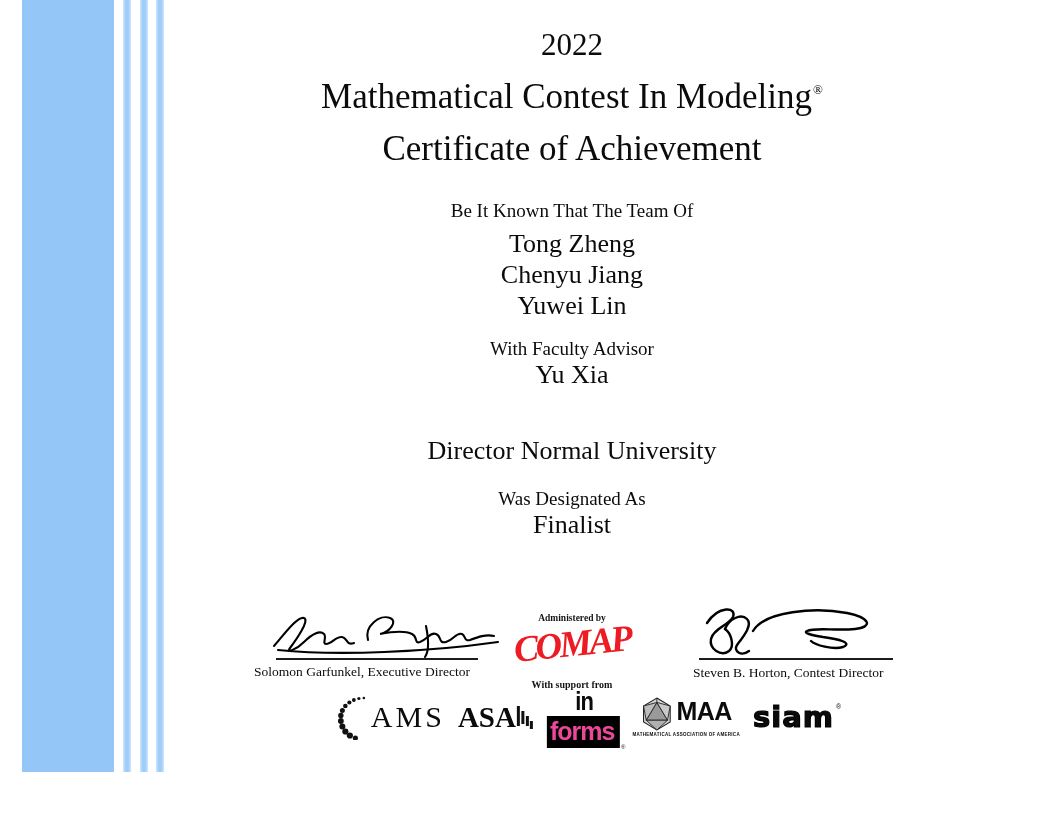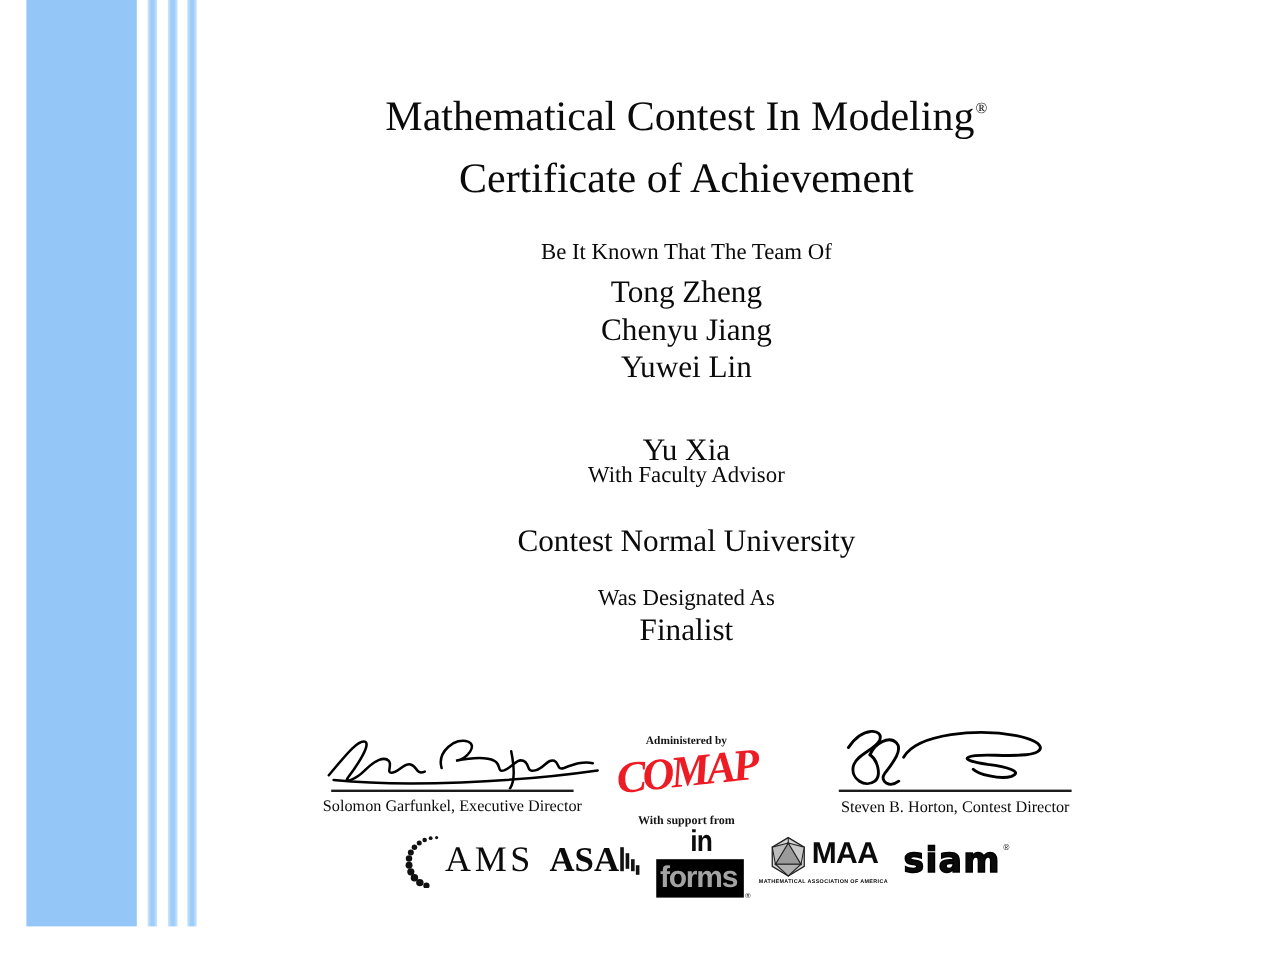--- a/index.html
+++ b/index.html
@@ -22,36 +22,36 @@
   .line{position:absolute;left:0;width:100%;text-align:center;white-space:nowrap;}
   .year       {top:27px;  font-size:31px;}
   .title      {top:77px;  font-size:35px;}
   .title .reg {font-size:13px;vertical-align:14px;margin-left:1px;}
   .subtitle   {top:129px; font-size:35px;}
   .small      {font-size:19px;}
   .intro      {top:200px;}
   .name1      {top:229px; font-size:26px;}
   .name2      {top:260px; font-size:26px;}
   .name3      {top:291px; font-size:26px;}
-  .advlabel   {top:338px;margin-top:48px;}
+  .advlabel   {top:338px;}
   .advisor    {top:360px; font-size:26px;}
   .oflabel    {top:414px;}
   .institution{top:436px; font-size:26px;}
   .deslabel   {top:488px;}
   .designation{top:510px; font-size:26px;}
 
   
   .sigblock{position:absolute;}
   .sig-left {left:268px;top:606px;width:246px;height:84px;}
   .sig-right{left:693px;top:601px;width:206px;height:86px;}
   .sig-svg{position:absolute;left:0;top:0;}
   .sig-line{position:absolute;border-top:2px solid #1c1c1c;}
   .sig-left  .sig-line{left:8px;top:52px;width:202px;}
   .sig-right .sig-line{left:6px;top:57px;width:194px;}
-  .sig-caption{position:absolute;width:100%;text-align:center;font-size:13.5px;white-space:nowrap;}
+  .sig-caption{position:absolute;width:100%;text-align:left;font-size:13.5px;white-space:nowrap;}
   .sig-left  .sig-caption{top:58px;left:-14px;}
   .sig-right .sig-caption{top:64px;left:0;}
 
   
   .comap-block{position:absolute;left:484px;top:613px;width:176px;height:80px;text-align:center;
     font-family:Liberation Serif, serif;}
   .administered{position:absolute;top:0;left:0;width:100%;font-size:9.5px;font-weight:bold;color:#141414;}
   .comap-logo{position:absolute;top:9px;left:0;width:100%;
     font-size:37px;font-weight:bold;font-style:italic;letter-spacing:-3px;
     transform:rotate(-6deg);line-height:1.2;}
@@ -59,50 +59,51 @@
 
   
   .logos{position:absolute;top:694px;left:588px;transform:translateX(-50%);
     height:46px;display:flex;align-items:center;gap:13px;
     font-family:"Liberation Sans", sans-serif;}
   .logo-item{display:flex;align-items:center;}
   .ams-text{font-family:Liberation Serif, serif;font-size:30px;letter-spacing:3px;margin-left:2px;}
   .asa-text{font-family:"Liberation Serif", serif;font-size:29px;font-weight:bold;letter-spacing:0px;}
   .informs{display:flex;align-items:center;position:relative;flex-direction:column;}
   .informs .in{font-size:25px;font-weight:bold;letter-spacing:-1px;transform:scaleX(.88);transform-origin:right;}
-  .informs .box{background:#000;color:#a3a3a3;font-size:25px;font-weight:bold;letter-spacing:-1px;
+  .informs .box{background:#000;color:#ec4899;font-size:25px;font-weight:bold;letter-spacing:-1px;
     padding:3px 5px 4px 3px;line-height:1;}
   .informs .reg-sm{position:absolute;right:-6px;bottom:-2px;font-size:6px;}
   .maa{display:flex;flex-direction:column;align-items:center;}
   .maa-top{display:flex;align-items:flex-start;gap:4px;}
   .maa-text{font-size:25px;font-weight:bold;letter-spacing:-0.5px;}
   .maa-caption{font-size:4.5px;font-weight:bold;letter-spacing:.3px;white-space:nowrap;margin-top:1px;}
   .siam{display:flex;align-items:flex-start;position:relative;}
   .siam-text{font-family:"DejaVu Sans", sans-serif;font-size:29px;font-weight:bold;
     letter-spacing:1px;-webkit-text-stroke:1.2px #000;line-height:1;}
   .siam .reg-sm{font-size:7px;margin-left:2px;}
 </style>
 </head>
 <body>
 
 <div class="band"></div>
 <div class="stripe s1"></div>
 <div class="stripe s2"></div>
 <div class="stripe s3"></div>
 
 <div class="cert">
+  <div class="line year">2022</div>
   <div class="line title"><span>Mathematical Contest In Modeling</span><span class="reg">®</span></div>
   <div class="line subtitle">Certificate of Achievement</div>
   <div class="line small intro">Be It Known That The Team Of</div>
   <div class="line name1">Tong Zheng</div>
   <div class="line name2">Chenyu Jiang</div>
   <div class="line name3">Yuwei Lin</div>
   <div class="line small advlabel">With Faculty Advisor</div>
   <div class="line advisor">Yu Xia</div>
-  <div class="line institution">Contest Normal University</div>
+  <div class="line institution">Director Normal University</div>
   <div class="line small deslabel">Was Designated As</div>
   <div class="line designation">Finalist</div>
 </div>
 
 <div class="sigblock sig-left">
   <svg class="sig-svg" width="238" height="52" viewBox="0 0 238 52">
     <g fill="none" stroke="#000" stroke-width="2.1" stroke-linecap="round">
       <path d="M6 40 C 18 26 30 10 36 12 C 42 14 28 34 22 42 C 18 47 28 44 36 36 C 44 28 52 24 56 28 C 59 31 54 38 58 38 C 64 38 68 30 74 31 C 80 32 78 40 86 37"></path>
       <path d="M100 34 C 96 20 112 8 122 12 C 130 15 122 26 112 28 C 122 26 136 24 144 28 C 150 31 146 38 152 36 C 160 33 162 26 168 28 C 174 30 170 38 178 36 C 186 34 188 26 194 28 C 198 30 196 36 202 34 C 210 31 218 28 226 30"></path>
       <path d="M158 20 C 160 30 162 44 157 51"></path>

